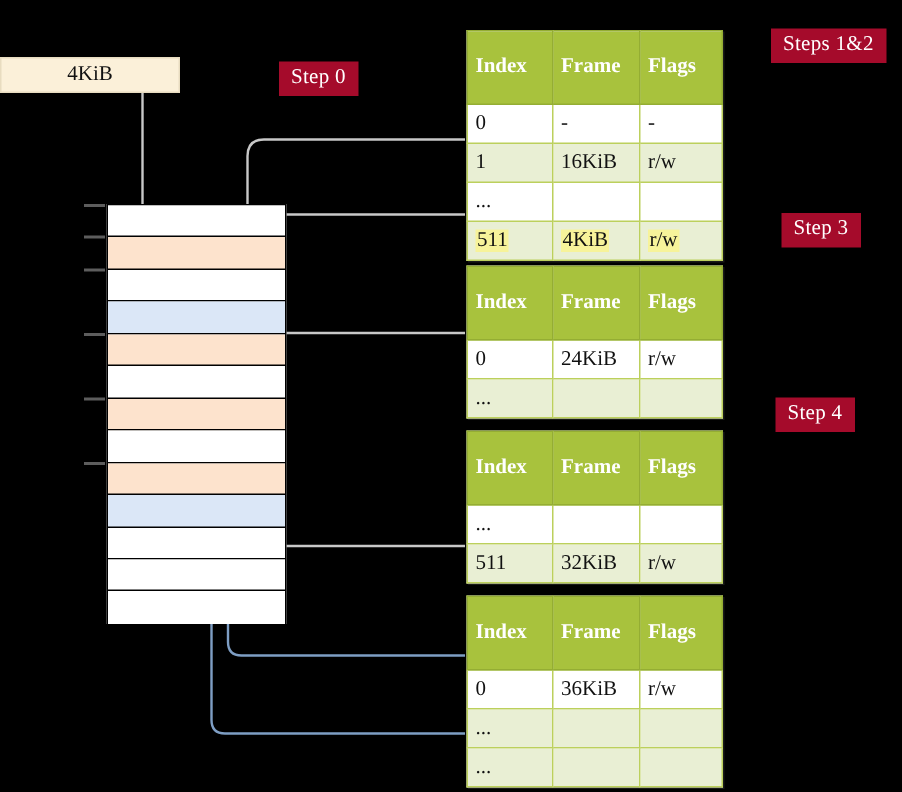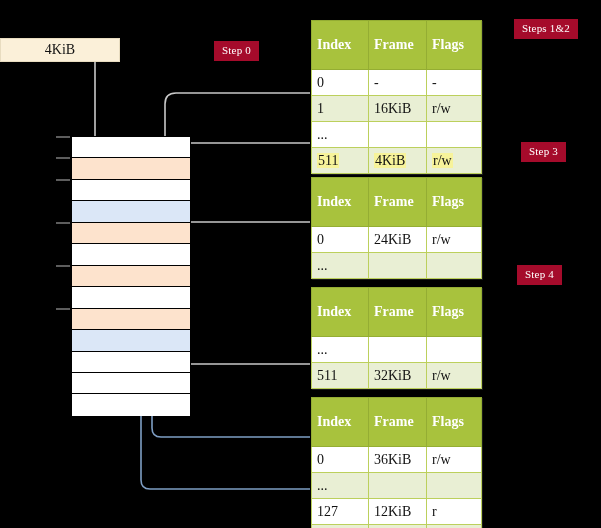--- a/index.html
+++ b/index.html
@@ -2,21 +2,21 @@
 <html><head>
 <meta charset="utf-8">
 <style>
   html,body{margin:0;padding:0;background:#000;}
   body{width:601px;height:528px;position:relative;overflow:hidden;
        font-family:"Liberation Serif","DejaVu Serif",serif;}
   .stage{position:absolute;inset:0;}
 
   
   .step-label{position:absolute;background:#a50b2b;color:#fff;
-      font-family:"Liberation Serif",serif;font-size:11px;line-height:1;
+      font-family:"Liberation Serif",serif;font-size:14px;line-height:1;
       padding:4px 8px 5px 8px;white-space:nowrap;
       box-shadow:1px 1px 0 rgba(0,0,0,.45);letter-spacing:.2px;}
 
   
   .va-box{position:absolute;background:#fbf0d9;border:1px solid #e8dcc0;
       color:#111;font-size:14px;text-align:center;box-sizing:border-box;
       display:flex;align-items:center;justify-content:center;}
 
   
   .ptable{position:absolute;border-collapse:collapse;border-spacing:0;
@@ -78,21 +78,21 @@
 
     <path d="M 310,437 L 161,437 Q 152,437 152,428 L 152,338" stroke="#7e9ec4" stroke-width="1.6" fill="none" marker-end="url(#ahBlue)"></path>
 
     <path d="M 310,489 L 150,489 Q 141,489 141,480 L 141,240" stroke="#7e9ec4" stroke-width="1.6" fill="none" marker-end="url(#ahBlue)"></path>
   </svg>
 
   <div class="va-box" style="left:0px;top:38px;width:120px;height:24px;">
     <span>4KiB</span>
   </div>
 
-  <div class="step-label" style="left:186px;top:41px;margin-left:28px;">
+  <div class="step-label" style="left:186px;top:41px;">
     <span>Step 0</span>
   </div>
   <div class="step-label" style="left:514px;top:19px;">
     <span>Steps 1&amp;2</span>
   </div>
   <div class="step-label" style="left:521px;top:142px;">
     <span>Step 3</span>
   </div>
   <div class="step-label" style="left:517px;top:265px;">
     <span>Step 4</span>
@@ -231,25 +231,20 @@
         <tr>
           <td>0</td>
           <td>36KiB</td>
           <td>r/w</td>
         </tr>
         <tr class="alt">
           <td>...</td>
           <td></td>
           <td></td>
         </tr>
-        <tr>
-          <td>127</td>
-          <td>12KiB</td>
-          <td>r</td>
-        </tr>
         <tr class="alt">
           <td>...</td>
           <td></td>
           <td></td>
         </tr>
       </tbody>
     </table>
 
 </div>
 

